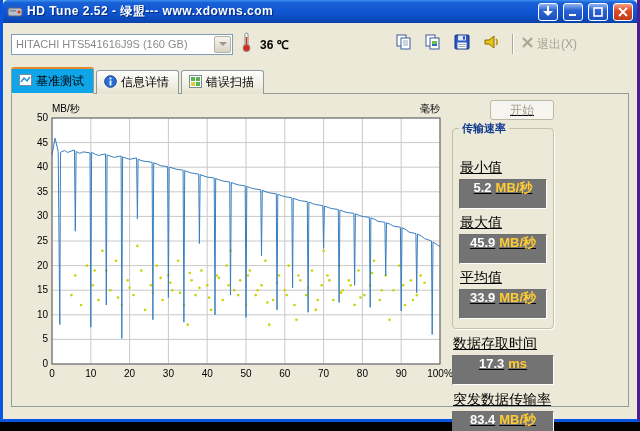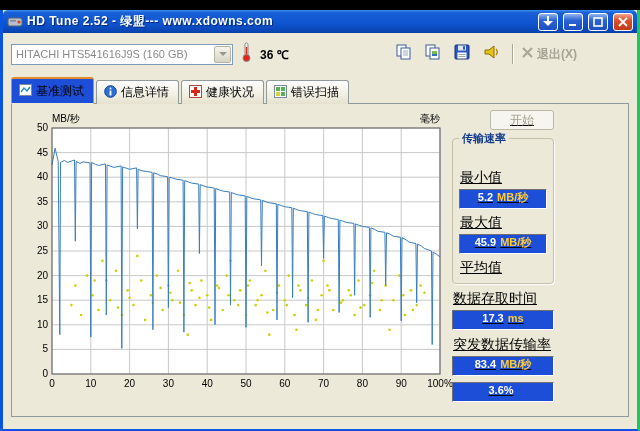--- a/index.html
+++ b/index.html
@@ -1,21 +1,21 @@
 <!DOCTYPE html>
 <html><head>
 <meta charset="utf-8">
 <style>
   * { margin:0; padding:0; box-sizing:border-box; }
   body { background:#444; font-family:"Liberation Sans", sans-serif; }
   .screen { position:relative; width:640px; height:431px; background:#000; overflow:hidden; }
 
   .window { position:absolute; left:0; top:0; width:640px; height:422px;
             background:#ece9d8;
-            border-left:3px solid #0a55dd; border-right:3px solid #22c55e; border-bottom:3px solid #0a55dd;margin-top:10px; }
+            border-left:3px solid #0a55dd; border-right:3px solid #4c1d95; border-bottom:3px solid #0a55dd; }
 
   
   .titlebar { height:23px; display:flex; align-items:center; gap:4px; padding:0 4px;
               background:linear-gradient(180deg,#388eee 0%,#1960d6 12%,#0f55d2 55%,#0a46b4 92%,#0940a6 100%);
               border-radius:5px 5px 0 0; }
   .title-text { color:#fff; font-weight:bold; font-size:12px; letter-spacing:.5px;
                 text-shadow:1px 1px 1px #00267a; white-space:nowrap; overflow:hidden; flex:1; }
   .tb-btn { width:20px; height:18px; border-radius:3px; border:1px solid #fff;
             display:flex; align-items:center; justify-content:center; margin-left:1px; }
   .tb-blue { background:linear-gradient(180deg,#8fb4f2,#2c63d2 40%,#1c4fc0); }
@@ -25,50 +25,50 @@
   
   .toolbar { height:42px; display:flex; align-items:center; gap:8px; padding:0 8px;justify-content:center; }
   .combo { width:222px; height:21px; background:#fff; border:1px solid #7f9db9;
            display:flex; align-items:center; }
   .combo-text { flex:1; color:#8a8a8a; font-size:11px; padding:0 4px; white-space:nowrap; overflow:hidden; }
   .combo-arrow { width:17px; height:17px; margin-right:1px; background:linear-gradient(180deg,#f6f4ee,#d8d4c4);
                  border:1px solid #b7b3a2; border-radius:2px; display:flex; align-items:center; justify-content:center; }
   .combo-arrow i { width:0; height:0; border-left:4px solid transparent; border-right:4px solid transparent;
                    border-top:4px solid #9a988c; }
   .temp-text { font-size:12px; font-weight:bold; color:#000; }
-  .tool-right { margin-left:auto; display:flex; align-items:center; gap:3px; padding-right:52px;font-weight:bold; }
+  .tool-right { margin-left:auto; display:flex; align-items:center; gap:3px; padding-right:52px; }
   .icon-btn { width:26px; height:24px; display:flex; align-items:center; justify-content:center;
               border:1px solid transparent; border-radius:2px; background:transparent; }
   .tool-sep { width:2px; height:20px; border-left:1px solid #aca899; border-right:1px solid #fff; margin:0 5px; }
   .exit-btn { display:flex; align-items:center; gap:4px; color:#a7a395; font-size:12px; }
 
   
   .tabsrow { display:flex; align-items:flex-end; padding:4px 0 0 8px; height:28px; position:relative; z-index:2; }
   .tab { display:flex; align-items:center; gap:4px; font-size:12px; color:#000;
          padding:3px 9px 3px 7px; margin-right:2px; border:1px solid #919b9c; border-bottom:none;
          border-radius:3px 3px 0 0; background:linear-gradient(180deg,#fefefd,#f1efe2 60%,#e5e1ce); margin-bottom:-1px; }
-  .tab.active { background:#1d4ed8; border-top:2px solid #e68b2c; padding-top:4px; margin-top:-3px;
+  .tab.active { background:#0ea5e9; border-top:2px solid #e68b2c; padding-top:4px; margin-top:-3px;
                 border-bottom:1px solid #ece9d8; }
 
   
   .content { position:relative; margin:0 8px; height:314px; border:1px solid #919b9c; background:#ece9d8; z-index:1; }
   .chart-svg { position:absolute; left:4px; top:6px; }
 
   
   .side-panel { position:absolute; left:440px; top:4px; width:102px;text-decoration:underline; }
   .btn-start { width:64px; height:20px; margin:2px 0 8px 38px; background:#f6f5ef;
                border:1px solid #bcb8a6; border-radius:3px; color:#a49f90; font-size:12px;
                text-align:center; line-height:18px; }
   .groupbox { position:relative; border:1px solid #c3bfa9; border-radius:4px; padding:28px 6px 4px; margin-top:8px;
               box-shadow:1px 1px 0 #fff; }
   .groupbox-title { position:absolute; top:-8px; left:6px; background:#ece9d8; padding:0 3px;
                     font-size:11px; color:#123a8f; font-weight:bold; }
   .stat-label { font-size:14px; color:#000; margin:2px 0 2px 1px; white-space:nowrap; }
-  .readout { height:20px; background:#1d4ed8; border:1px solid; border-color:#6f6f6f #fff #fff #6f6f6f;
-             text-align:center; line-height:15px; font-size:11px; font-weight:bold; margin-bottom:5px; }
+  .readout { height:30px; background:#737373; border:1px solid; border-color:#6f6f6f #fff #fff #6f6f6f;
+             text-align:center; line-height:15px; font-size:13px; font-weight:bold; margin-bottom:5px; }
   .ro-val { color:#fff; }
   .ro-unit { color:#ffcc33; margin-left:4px; }
   .extra { margin-top:6px; }
 </style>
 </head>
 <body>
 
 <div class="screen">
   <div class="window">
 
@@ -183,30 +183,20 @@
       </span>
       <span class="tab">
         <span>
           <svg width="13" height="13">
               <circle cx="6.5" cy="6.5" r="5.8" fill="#2a6fd6" stroke="#14418f"></circle>
               <rect x="5.6" y="5.5" width="1.8" height="5" fill="#fff"></rect>
               <rect x="5.6" y="2.6" width="1.8" height="1.8" fill="#fff"></rect>
             </svg>
         </span>
         <span>信息详情</span>
-      </span>
-      <span class="tab">
-        <span>
-          <svg width="13" height="13">
-              <rect x="0.5" y="0.5" width="12" height="12" fill="#fff" stroke="#b0483e"></rect>
-              <rect x="5" y="2" width="3" height="9" fill="#d62918"></rect>
-              <rect x="2" y="5" width="9" height="3" fill="#d62918"></rect>
-            </svg>
-        </span>
-        <span>健康状况</span>
       </span>
       <span class="tab">
         <span>
           <svg width="13" height="13">
               <rect x="0.5" y="0.5" width="12" height="12" fill="#fff" stroke="#7a8aa0"></rect>
               <rect x="2" y="2" width="4" height="4" fill="#58b44e"></rect>
               <rect x="7" y="2" width="4" height="4" fill="#58b44e"></rect>
               <rect x="2" y="7" width="4" height="4" fill="#d6d13a"></rect>
               <rect x="7" y="7" width="4" height="4" fill="#58b44e"></rect>
             </svg>
@@ -380,20 +370,23 @@
           <div class="readout">
             <span class="ro-val">5.2</span><span class="ro-unit">MB/秒</span>
           </div>
 
           <div class="stat-label">最大值</div>
           <div class="readout">
             <span class="ro-val">45.9</span><span class="ro-unit">MB/秒</span>
           </div>
 
           <div class="stat-label">平均值</div>
+          <div class="readout">
+            <span class="ro-val">33.9</span><span class="ro-unit">MB/秒</span>
+          </div>
         </div>
 
         <div class="extra">
           <div class="stat-label">数据存取时间</div>
           <div class="readout">
             <span class="ro-val">17.3</span><span class="ro-unit">ms</span>
           </div>
         </div>
 
         <div class="extra">

